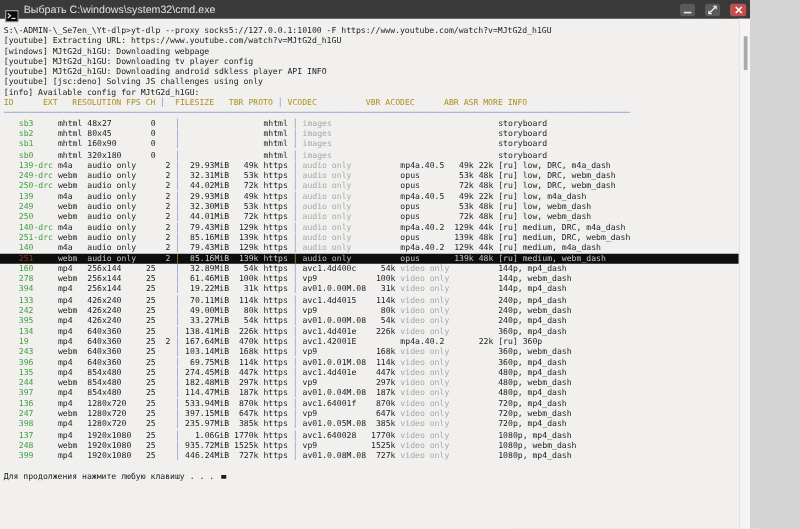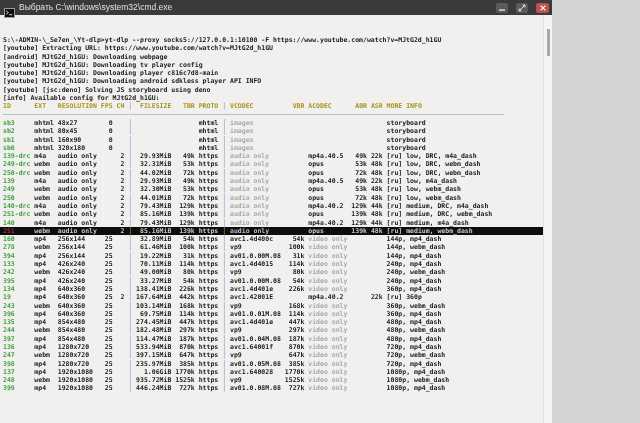--- a/index.html
+++ b/index.html
@@ -3,21 +3,21 @@
 <meta charset="utf-8">
 <style>
   * { box-sizing: border-box; }
   html, body { margin: 0; padding: 0; }
   body {
     width: 640px; height: 423px; overflow: hidden;
     font-family: "DejaVu Sans Mono", monospace;
     background: #d4d4d4;
   }
   .window {
-    position: relative; width: 552px; height: 423px;
+    position: relative; width: 600px; height: 423px;
     background: #f1f0ef; overflow: hidden;
   }
   
   .titlebar {
     position: absolute; top: 0; left: 0; right: 0; height: 15px;
     background: #3a3a3a; display: flex; align-items: center;
     padding: 0 3px 0 4px;
   }
   .app-icon { width: 11px; height: 10px; margin-right: 4px; flex: 0 0 auto; }
   .tb-title {
@@ -28,25 +28,25 @@
   .tb-buttons { display: flex; gap: 8px; align-items: center; flex: 0 0 auto; }
   .tb-btn {
     width: 12px; height: 10px; border-radius: 2px;
     display: flex; align-items: center; justify-content: center;
   }
   .btn-gray { background: #5a5a5a; }
   .btn-close { background: #c0504d; width: 13px; }
   
   .console {
     position: absolute; top: 15px; left: 0; right: 0; bottom: 0;
-    padding: 21px 9px 0 3px;
-    font-size: 6.5px; line-height: 8.3px; color: #1c1c1c; font-weight: bold;
+    padding: 5px 9px 0 3px;
+    font-size: 6.5px; line-height: 8.3px; color: #1c1c1c;
   }
   .line { white-space: pre; height: 8.3px; }
-  .c-id  { color: #3fa03f; }
+  .c-id  { color: #3fa03f; margin-left: 12px; }
   .c-dim { color: #a8a8a8; }
   .c-sep { color: #7a8fc0; }
   .c-hdr { color: #a8931f; }
   .line.sel {
     background: #0d0d0d; color: #c9c9c9;
     margin-left: -3px; margin-right: -9px; padding-left: 3px;
   }
   .line.sel .c-id  { color: #8a3434; }
   .line.sel .c-sep { color: #c9a227; }
   .line.sel .c-dim { color: #bdbdbd; }
@@ -96,25 +96,24 @@
           <path d="M1.6 1.6 L6.4 6.4 M6.4 1.6 L1.6 6.4" stroke="#ffffff" stroke-width="1.3" fill="none"></path>
         </svg>
       </span>
     </span>
   </div>
 
   <div class="console">
     <div id="console-lines">
         <div class="line"><span>S:\-ADMIN-\_Se7en_\Yt-dlp&gt;yt-dlp --proxy socks5://127.0.0.1:10100 -F https://www.youtube.com/watch?v=MJtG2d_h1GU</span></div>
         <div class="line"><span>[youtube] Extracting URL: https://www.youtube.com/watch?v=MJtG2d_h1GU</span></div>
-        <div class="line"><span>[android] MJtG2d_h1GU: Downloading webpage</span></div>
+        <div class="line"><span>[windows] MJtG2d_h1GU: Downloading webpage</span></div>
         <div class="line"><span>[youtube] MJtG2d_h1GU: Downloading tv player config</span></div>
-        <div class="line"><span>[youtube] MJtG2d_h1GU: Downloading player c816c7d8-main</span></div>
         <div class="line"><span>[youtube] MJtG2d_h1GU: Downloading android sdkless player API INFO</span></div>
-        <div class="line"><span>[youtube] [jsc:deno] Solving JS storyboard using deno</span></div>
+        <div class="line"><span>[youtube] [jsc:deno] Solving JS challenges using only</span></div>
         <div class="line"><span>[info] Available config for MJtG2d_h1GU:</span></div>
         <div class="line"><span class="c-hdr">ID      </span><span class="c-hdr">EXT   </span><span class="c-hdr">RESOLUTION </span><span class="c-hdr">FPS </span><span class="c-hdr">CH </span><span class="c-sep">│ </span><span class="c-hdr"> FILESIZE </span><span class="c-hdr">  TBR </span><span class="c-hdr">PROTO </span><span class="c-sep">│ </span><span class="c-hdr">VCODEC        </span><span class="c-hdr">  VBR </span><span class="c-hdr">ACODEC     </span><span class="c-hdr"> ABR </span><span class="c-hdr">ASR </span><span class="c-hdr">MORE INFO</span></div>
         <div class="line"><span class="c-sep">────────────────────────────────────────────────────────────────────────────────────────────────────────────────────────────────</span></div>
         <div class="line"><span class="c-id">sb3     </span><span>mhtml </span><span>48x27      </span><span>  0 </span><span>   </span><span class="c-sep">│ </span><span>          </span><span>      </span><span>mhtml </span><span class="c-sep">│ </span><span class="c-dim">images        </span><span>      </span><span>           </span><span>     </span><span>    </span><span>storyboard</span></div>
         <div class="line"><span class="c-id">sb2     </span><span>mhtml </span><span>80x45      </span><span>  0 </span><span>   </span><span class="c-sep">│ </span><span>          </span><span>      </span><span>mhtml </span><span class="c-sep">│ </span><span class="c-dim">images        </span><span>      </span><span>           </span><span>     </span><span>    </span><span>storyboard</span></div>
         <div class="line"><span class="c-id">sb1     </span><span>mhtml </span><span>160x90     </span><span>  0 </span><span>   </span><span class="c-sep">│ </span><span>          </span><span>      </span><span>mhtml </span><span class="c-sep">│ </span><span class="c-dim">images        </span><span>      </span><span>           </span><span>     </span><span>    </span><span>storyboard</span></div>
         <div class="line"><span class="c-id">sb0     </span><span>mhtml </span><span>320x180    </span><span>  0 </span><span>   </span><span class="c-sep">│ </span><span>          </span><span>      </span><span>mhtml </span><span class="c-sep">│ </span><span class="c-dim">images        </span><span>      </span><span>           </span><span>     </span><span>    </span><span>storyboard</span></div>
         <div class="line"><span class="c-id">139-drc </span><span>m4a   </span><span>audio only </span><span>    </span><span> 2 </span><span class="c-sep">│ </span><span> 29.93MiB </span><span>  49k </span><span>https </span><span class="c-sep">│ </span><span class="c-dim">audio only    </span><span>      </span><span>mp4a.40.5  </span><span> 49k </span><span>22k </span><span>[ru] low, DRC, m4a_dash</span></div>
         <div class="line"><span class="c-id">249-drc </span><span>webm  </span><span>audio only </span><span>    </span><span> 2 </span><span class="c-sep">│ </span><span> 32.31MiB </span><span>  53k </span><span>https </span><span class="c-sep">│ </span><span class="c-dim">audio only    </span><span>      </span><span>opus       </span><span> 53k </span><span>48k </span><span>[ru] low, DRC, webm_dash</span></div>
         <div class="line"><span class="c-id">250-drc </span><span>webm  </span><span>audio only </span><span>    </span><span> 2 </span><span class="c-sep">│ </span><span> 44.02MiB </span><span>  72k </span><span>https </span><span class="c-sep">│ </span><span class="c-dim">audio only    </span><span>      </span><span>opus       </span><span> 72k </span><span>48k </span><span>[ru] low, DRC, webm_dash</span></div>
@@ -125,33 +124,34 @@
         <div class="line"><span class="c-id">251-drc </span><span>webm  </span><span>audio only </span><span>    </span><span> 2 </span><span class="c-sep">│ </span><span> 85.16MiB </span><span> 139k </span><span>https </span><span class="c-sep">│ </span><span class="c-dim">audio only    </span><span>      </span><span>opus       </span><span>139k </span><span>48k </span><span>[ru] medium, DRC, webm_dash</span></div>
         <div class="line"><span class="c-id">140     </span><span>m4a   </span><span>audio only </span><span>    </span><span> 2 </span><span class="c-sep">│ </span><span> 79.43MiB </span><span> 129k </span><span>https </span><span class="c-sep">│ </span><span class="c-dim">audio only    </span><span>      </span><span>mp4a.40.2  </span><span>129k </span><span>44k </span><span>[ru] medium, m4a_dash</span></div>
         <div class="line sel"><span class="c-id">251     </span><span>webm  </span><span>audio only </span><span>    </span><span> 2 </span><span class="c-sep">│ </span><span> 85.16MiB </span><span> 139k </span><span>https </span><span class="c-sep">│ </span><span class="c-dim">audio only    </span><span>      </span><span>opus       </span><span>139k </span><span>48k </span><span>[ru] medium, webm_dash</span></div>
         <div class="line"><span class="c-id">160     </span><span>mp4   </span><span>256x144    </span><span> 25 </span><span>   </span><span class="c-sep">│ </span><span> 32.89MiB </span><span>  54k </span><span>https </span><span class="c-sep">│ </span><span>avc1.4d400c   </span><span>  54k </span><span class="c-dim">video only </span><span>     </span><span>    </span><span>144p, mp4_dash</span></div>
         <div class="line"><span class="c-id">278     </span><span>webm  </span><span>256x144    </span><span> 25 </span><span>   </span><span class="c-sep">│ </span><span> 61.46MiB </span><span> 100k </span><span>https </span><span class="c-sep">│ </span><span>vp9           </span><span> 100k </span><span class="c-dim">video only </span><span>     </span><span>    </span><span>144p, webm_dash</span></div>
         <div class="line"><span class="c-id">394     </span><span>mp4   </span><span>256x144    </span><span> 25 </span><span>   </span><span class="c-sep">│ </span><span> 19.22MiB </span><span>  31k </span><span>https </span><span class="c-sep">│ </span><span>av01.0.00M.08 </span><span>  31k </span><span class="c-dim">video only </span><span>     </span><span>    </span><span>144p, mp4_dash</span></div>
         <div class="line"><span class="c-id">133     </span><span>mp4   </span><span>426x240    </span><span> 25 </span><span>   </span><span class="c-sep">│ </span><span> 70.11MiB </span><span> 114k </span><span>https </span><span class="c-sep">│ </span><span>avc1.4d4015   </span><span> 114k </span><span class="c-dim">video only </span><span>     </span><span>    </span><span>240p, mp4_dash</span></div>
         <div class="line"><span class="c-id">242     </span><span>webm  </span><span>426x240    </span><span> 25 </span><span>   </span><span class="c-sep">│ </span><span> 49.00MiB </span><span>  80k </span><span>https </span><span class="c-sep">│ </span><span>vp9           </span><span>  80k </span><span class="c-dim">video only </span><span>     </span><span>    </span><span>240p, webm_dash</span></div>
         <div class="line"><span class="c-id">395     </span><span>mp4   </span><span>426x240    </span><span> 25 </span><span>   </span><span class="c-sep">│ </span><span> 33.27MiB </span><span>  54k </span><span>https </span><span class="c-sep">│ </span><span>av01.0.00M.08 </span><span>  54k </span><span class="c-dim">video only </span><span>     </span><span>    </span><span>240p, mp4_dash</span></div>
         <div class="line"><span class="c-id">134     </span><span>mp4   </span><span>640x360    </span><span> 25 </span><span>   </span><span class="c-sep">│ </span><span>138.41MiB </span><span> 226k </span><span>https </span><span class="c-sep">│ </span><span>avc1.4d401e   </span><span> 226k </span><span class="c-dim">video only </span><span>     </span><span>    </span><span>360p, mp4_dash</span></div>
-        <div class="line"><span class="c-id">19      </span><span>mp4   </span><span>640x360    </span><span> 25 </span><span> 2 </span><span class="c-sep">│ </span><span>167.64MiB </span><span> 442k </span><span>https </span><span class="c-sep">│ </span><span>avc1.42001E   </span><span>      </span><span>mp4a.40.2  </span><span>     </span><span>22k </span><span>[ru] 360p</span></div>
+        <div class="line"><span class="c-id">19      </span><span>mp4   </span><span>640x360    </span><span> 25 </span><span> 2 </span><span class="c-sep">│ </span><span>167.64MiB </span><span> 470k </span><span>https </span><span class="c-sep">│ </span><span>avc1.42001E   </span><span>      </span><span>mp4a.40.2  </span><span>     </span><span>22k </span><span>[ru] 360p</span></div>
         <div class="line"><span class="c-id">243     </span><span>webm  </span><span>640x360    </span><span> 25 </span><span>   </span><span class="c-sep">│ </span><span>103.14MiB </span><span> 168k </span><span>https </span><span class="c-sep">│ </span><span>vp9           </span><span> 168k </span><span class="c-dim">video only </span><span>     </span><span>    </span><span>360p, webm_dash</span></div>
         <div class="line"><span class="c-id">396     </span><span>mp4   </span><span>640x360    </span><span> 25 </span><span>   </span><span class="c-sep">│ </span><span> 69.75MiB </span><span> 114k </span><span>https </span><span class="c-sep">│ </span><span>av01.0.01M.08 </span><span> 114k </span><span class="c-dim">video only </span><span>     </span><span>    </span><span>360p, mp4_dash</span></div>
         <div class="line"><span class="c-id">135     </span><span>mp4   </span><span>854x480    </span><span> 25 </span><span>   </span><span class="c-sep">│ </span><span>274.45MiB </span><span> 447k </span><span>https </span><span class="c-sep">│ </span><span>avc1.4d401e   </span><span> 447k </span><span class="c-dim">video only </span><span>     </span><span>    </span><span>480p, mp4_dash</span></div>
         <div class="line"><span class="c-id">244     </span><span>webm  </span><span>854x480    </span><span> 25 </span><span>   </span><span class="c-sep">│ </span><span>182.48MiB </span><span> 297k </span><span>https </span><span class="c-sep">│ </span><span>vp9           </span><span> 297k </span><span class="c-dim">video only </span><span>     </span><span>    </span><span>480p, webm_dash</span></div>
         <div class="line"><span class="c-id">397     </span><span>mp4   </span><span>854x480    </span><span> 25 </span><span>   </span><span class="c-sep">│ </span><span>114.47MiB </span><span> 187k </span><span>https </span><span class="c-sep">│ </span><span>av01.0.04M.08 </span><span> 187k </span><span class="c-dim">video only </span><span>     </span><span>    </span><span>480p, mp4_dash</span></div>
         <div class="line"><span class="c-id">136     </span><span>mp4   </span><span>1280x720   </span><span> 25 </span><span>   </span><span class="c-sep">│ </span><span>533.94MiB </span><span> 870k </span><span>https </span><span class="c-sep">│ </span><span>avc1.64001f   </span><span> 870k </span><span class="c-dim">video only </span><span>     </span><span>    </span><span>720p, mp4_dash</span></div>
         <div class="line"><span class="c-id">247     </span><span>webm  </span><span>1280x720   </span><span> 25 </span><span>   </span><span class="c-sep">│ </span><span>397.15MiB </span><span> 647k </span><span>https </span><span class="c-sep">│ </span><span>vp9           </span><span> 647k </span><span class="c-dim">video only </span><span>     </span><span>    </span><span>720p, webm_dash</span></div>
         <div class="line"><span class="c-id">398     </span><span>mp4   </span><span>1280x720   </span><span> 25 </span><span>   </span><span class="c-sep">│ </span><span>235.97MiB </span><span> 385k </span><span>https </span><span class="c-sep">│ </span><span>av01.0.05M.08 </span><span> 385k </span><span class="c-dim">video only </span><span>     </span><span>    </span><span>720p, mp4_dash</span></div>
         <div class="line"><span class="c-id">137     </span><span>mp4   </span><span>1920x1080  </span><span> 25 </span><span>   </span><span class="c-sep">│ </span><span>  1.06GiB </span><span>1770k </span><span>https </span><span class="c-sep">│ </span><span>avc1.640028   </span><span>1770k </span><span class="c-dim">video only </span><span>     </span><span>    </span><span>1080p, mp4_dash</span></div>
         <div class="line"><span class="c-id">248     </span><span>webm  </span><span>1920x1080  </span><span> 25 </span><span>   </span><span class="c-sep">│ </span><span>935.72MiB </span><span>1525k </span><span>https </span><span class="c-sep">│ </span><span>vp9           </span><span>1525k </span><span class="c-dim">video only </span><span>     </span><span>    </span><span>1080p, webm_dash</span></div>
         <div class="line"><span class="c-id">399     </span><span>mp4   </span><span>1920x1080  </span><span> 25 </span><span>   </span><span class="c-sep">│ </span><span>446.24MiB </span><span> 727k </span><span>https </span><span class="c-sep">│ </span><span>av01.0.08M.08 </span><span> 727k </span><span class="c-dim">video only </span><span>     </span><span>    </span><span>1080p, mp4_dash</span></div>
       </div>
     <div class="line"></div>
+    <div class="line"><span>Для продолжения нажмите любую клавишу . . . </span><span class="cursor"></span></div>
   </div>
 
   <div class="scrollbar">
     <div class="scroll-thumb"></div>
   </div>
 
 </div>
 
 </body></html>

